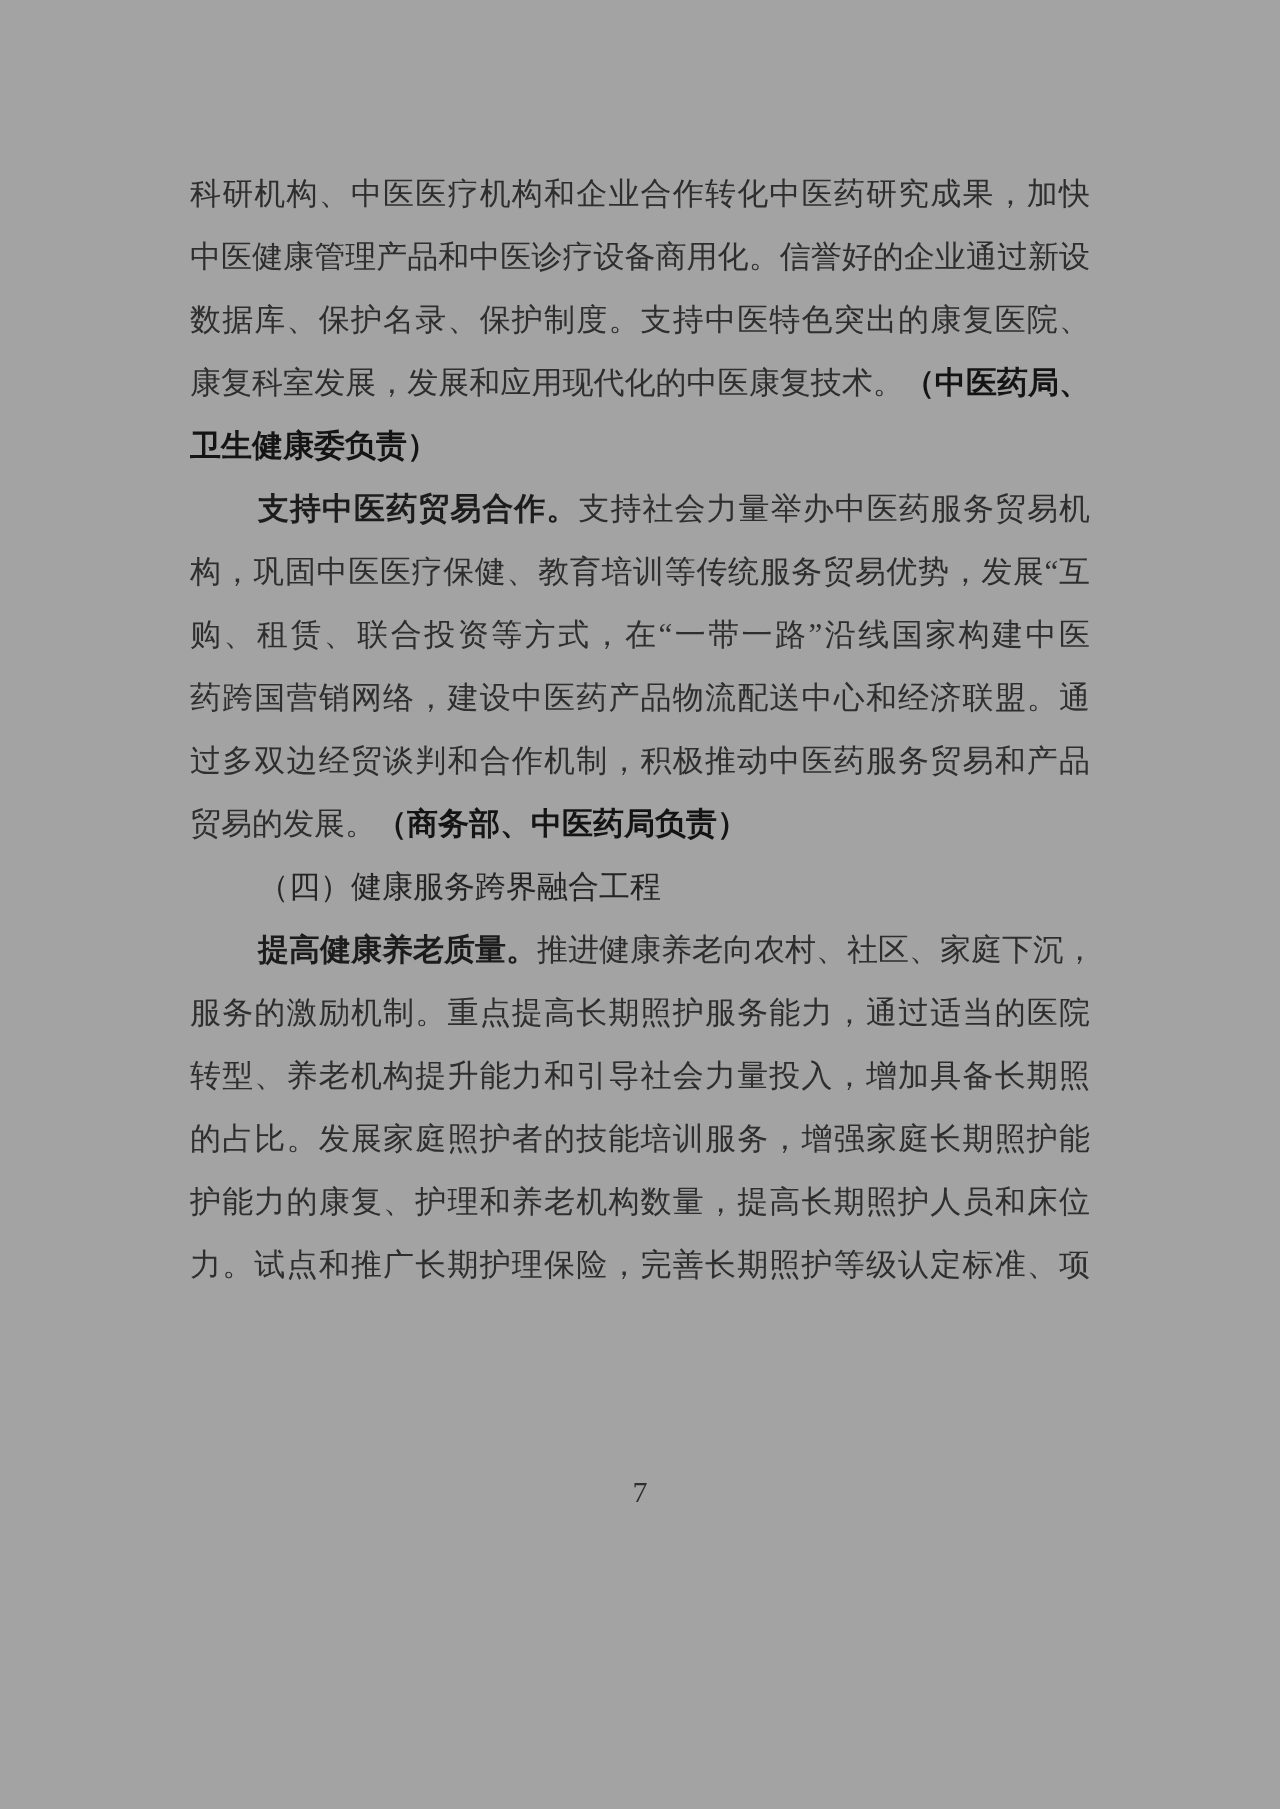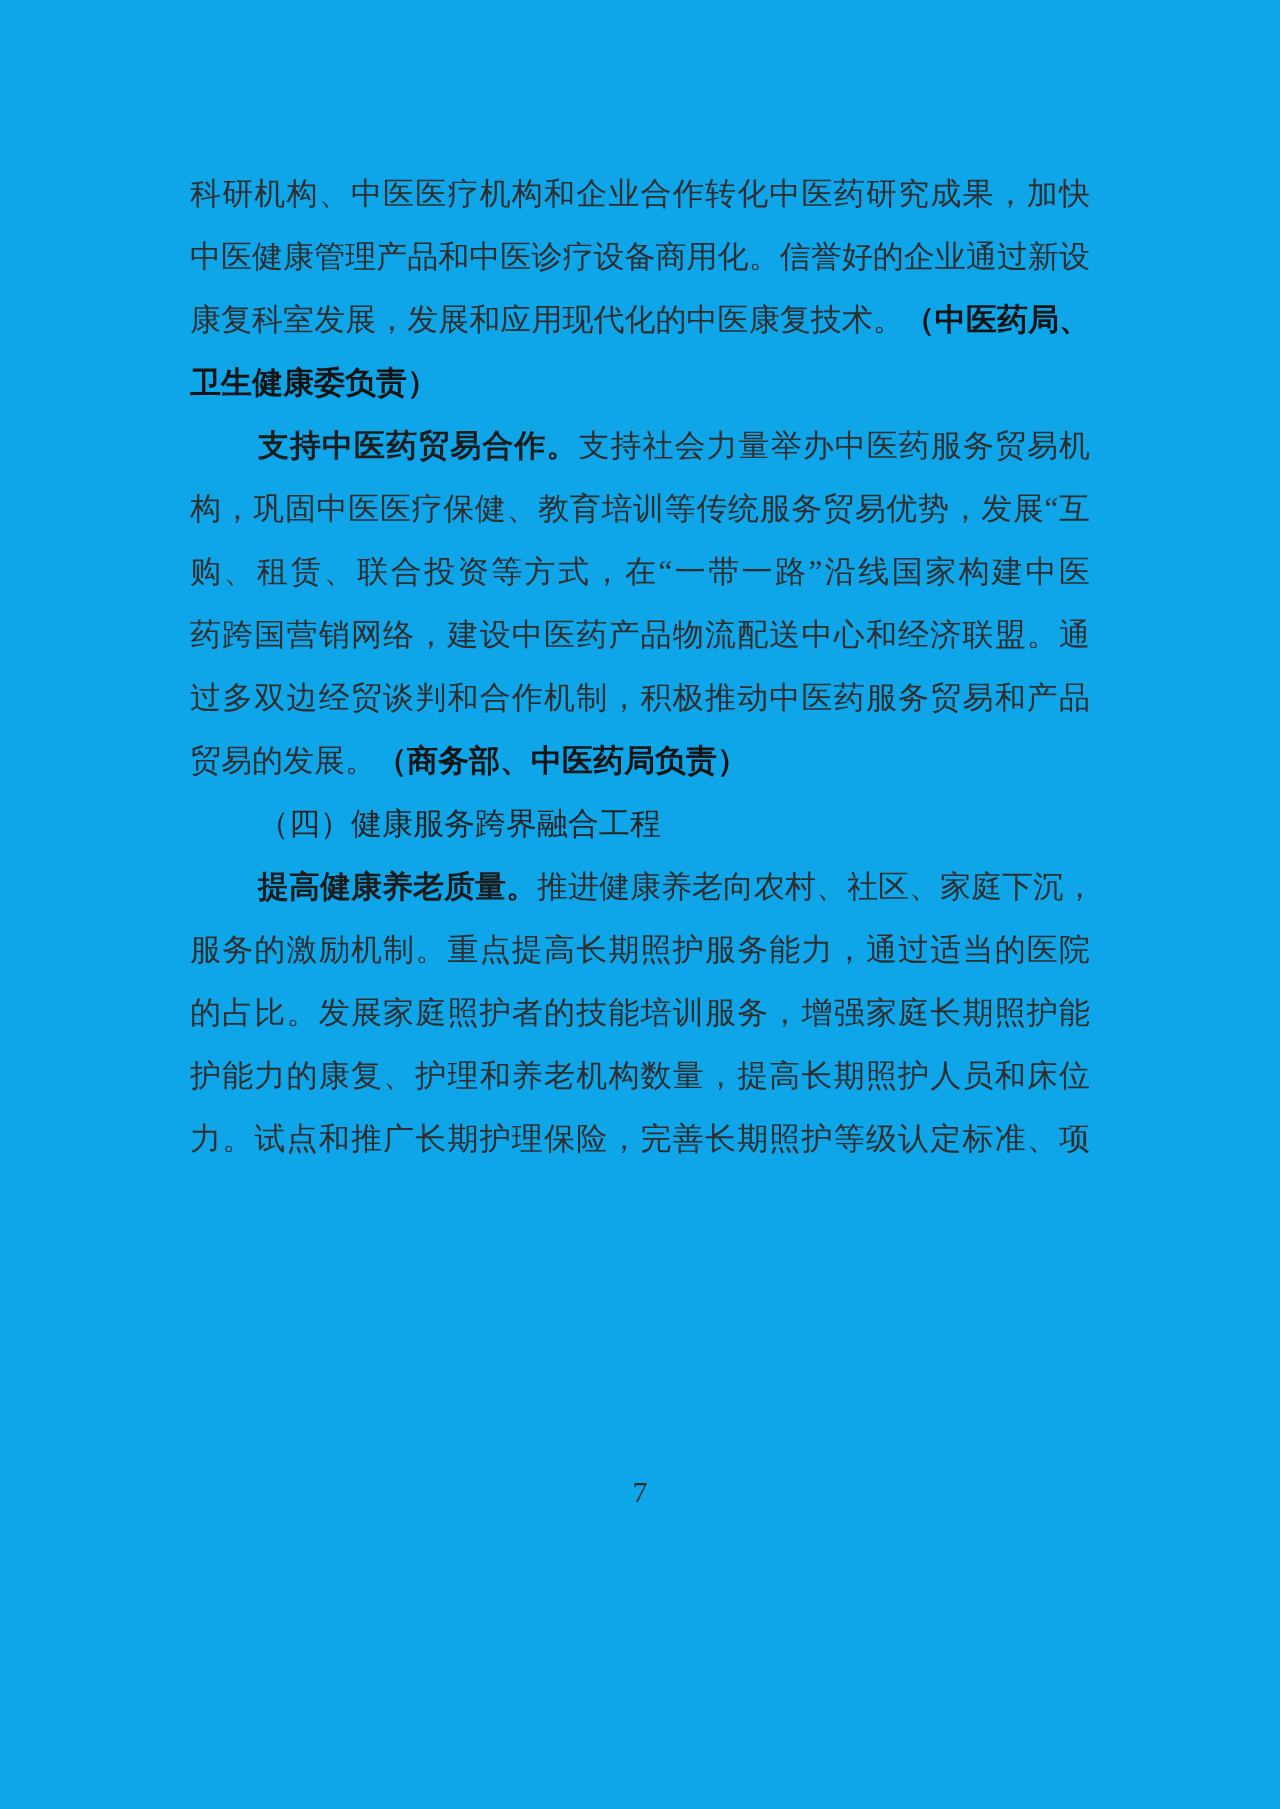--- a/index.html
+++ b/index.html
@@ -4,21 +4,21 @@
 <style>
   html, body {
     margin: 0;
     padding: 0;
     background: #ffffff;
   }
   .page {
     position: relative;
     width: 1280px;
     height: 1809px;
-    background: #0ea5e9;
+    background: #a3a3a3;
     overflow: hidden;
     font-family: "Liberation Serif", serif;
   }
   .content {
     position: absolute;
     left: 190px;
     top: 162px;
     width: 900px;
   }
   .line {
@@ -71,34 +71,36 @@
   }
 </style>
 </head>
 <body>
 
 <div class="page">
   <div class="content">
 
     <div class="line"><span class="seg-n">科研机构、中医医疗机构和企业合作转化中医药研究成果，加快</span></div>
     <div class="line"><span class="seg-n">中医健康管理产品和中医诊疗设备商用化。信誉好的企业通过新设</span></div>
+    <div class="line"><span class="seg-n">数据库、保护名录、保护制度。支持中医特色突出的康复医院、</span></div>
     <div class="line"><span class="seg-n">康复科室发展，发展和应用现代化的中医康复技术。</span><span class="seg-resp">（中医药局、</span></div>
     <div class="line left"><span class="seg-resp">卫生健康委负责）</span></div>
 
     <div class="line indent"><span class="seg-lead">支持中医药贸易合作。</span><span class="seg-n">支持社会力量举办中医药服务贸易机</span></div>
     <div class="line"><span class="seg-n">构，巩固中医医疗保健、教育培训等传统服务贸易优势，发展“互</span></div>
     <div class="line"><span class="seg-n">购、租赁、联合投资等方式，在“一带一路”沿线国家构建中医</span></div>
     <div class="line"><span class="seg-n">药跨国营销网络，建设中医药产品物流配送中心和经济联盟。通</span></div>
     <div class="line"><span class="seg-n">过多双边经贸谈判和合作机制，积极推动中医药服务贸易和产品</span></div>
     <div class="line left"><span class="seg-n">贸易的发展。</span><span class="seg-resp">（商务部、中医药局负责）</span></div>
 
     <div class="line indent left"><span class="seg-k">（四）健康服务跨界融合工程</span></div>
 
     <div class="line indent"><span class="seg-lead">提高健康养老质量。</span><span class="seg-n">推进健康养老向农村、社区、家庭下沉，</span></div>
     <div class="line"><span class="seg-n">服务的激励机制。重点提高长期照护服务能力，通过适当的医院</span></div>
+    <div class="line"><span class="seg-n">转型、养老机构提升能力和引导社会力量投入，增加具备长期照</span></div>
     <div class="line"><span class="seg-n">的占比。发展家庭照护者的技能培训服务，增强家庭长期照护能</span></div>
     <div class="line"><span class="seg-n">护能力的康复、护理和养老机构数量，提高长期照护人员和床位</span></div>
     <div class="line"><span class="seg-n">力。试点和推广长期护理保险，完善长期照护等级认定标准、项</span></div>
 
   </div>
 
   <div class="page-number">7</div>
 </div>
 
 </body></html>

